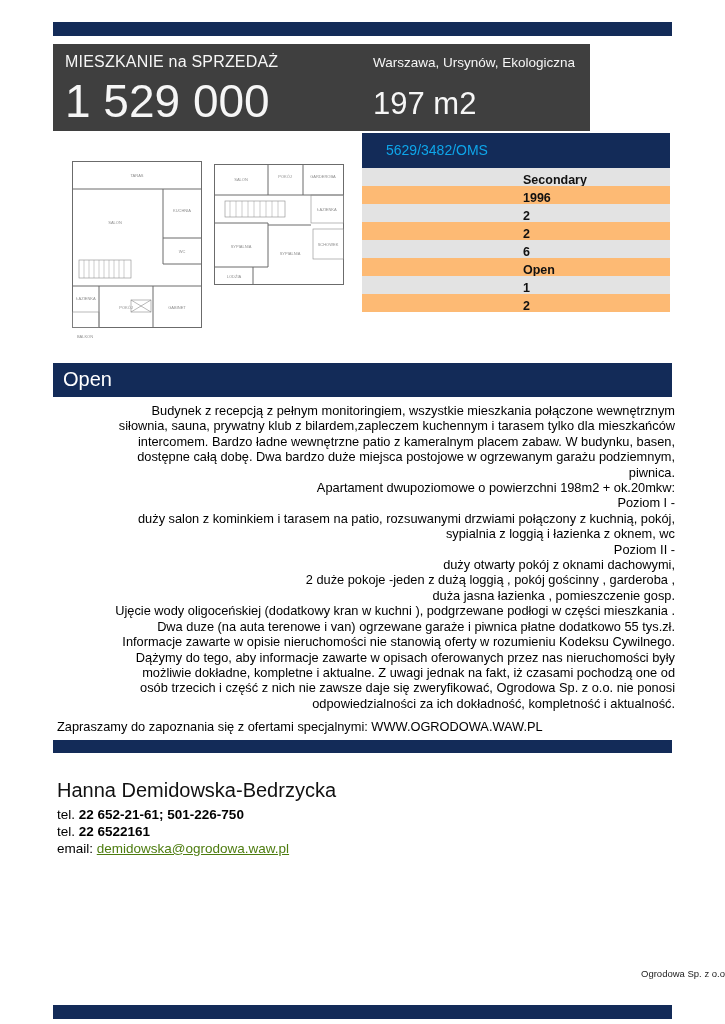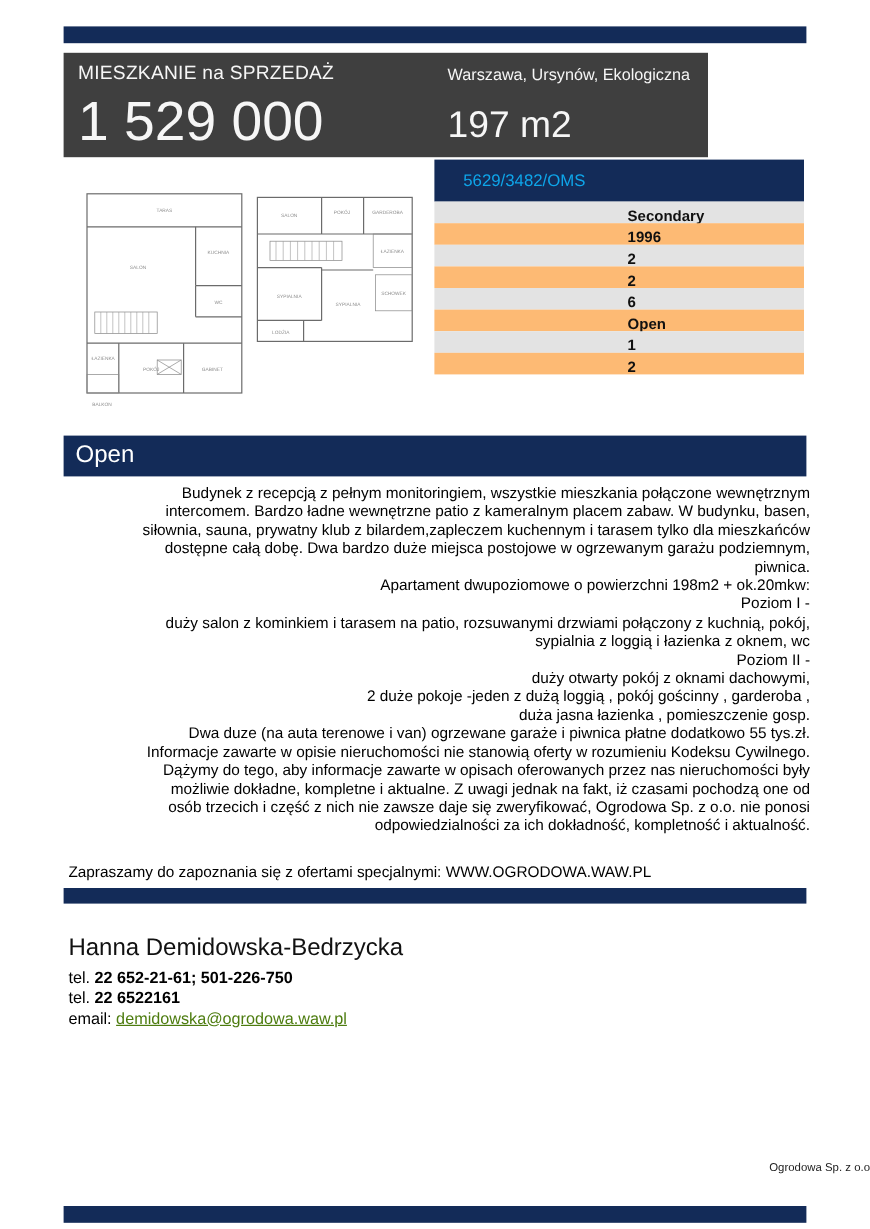--- a/index.html
+++ b/index.html
@@ -182,44 +182,45 @@
 </div>
 
 <div class="abs" id="opis-bar">
   <div id="opis-title">Open</div>
 </div>
 
 <div class="abs" id="description">
 
     <div class="desc-line even">Budynek z recepcją z pełnym monitoringiem, wszystkie mieszkania połączone wewnętrznym</div>
 
+    <div class="desc-line even">siłownia, sauna, prywatny klub z bilardem,zapleczem kuchennym i tarasem tylko dla mieszkańców</div>
+
     <div class="desc-line odd">intercomem. Bardzo ładne wewnętrzne patio z kameralnym placem zabaw. W budynku, basen,</div>
 
-    <div class="desc-line even">siłownia, sauna, prywatny klub z bilardem,zapleczem kuchennym i tarasem tylko dla mieszkańców</div>
-
     <div class="desc-line odd">dostępne całą dobę. Dwa bardzo duże miejsca postojowe w ogrzewanym garażu podziemnym,</div>
 
     <div class="desc-line even">piwnica.</div>
 
     <div class="desc-line odd">Apartament dwupoziomowe o powierzchni 198m2 + ok.20mkw:</div>
 
     <div class="desc-line even">Poziom I -</div>
 
     <div class="desc-line odd">duży salon z kominkiem i tarasem na patio, rozsuwanymi drzwiami połączony z kuchnią, pokój,</div>
 
     <div class="desc-line even">sypialnia z loggią i łazienka z oknem, wc</div>
 
     <div class="desc-line odd">Poziom II -</div>
 
     <div class="desc-line even">duży otwarty pokój z oknami dachowymi,</div>
 
     <div class="desc-line odd">2 duże pokoje -jeden z dużą loggią , pokój gościnny , garderoba ,</div>
 
     <div class="desc-line even">duża jasna łazienka , pomieszczenie gosp.</div>
 
+    <div class="desc-line odd">Ujęcie wody oligoceńskiej (dodatkowy kran w kuchni ), podgrzewane podłogi w części mieszkania .</div>
 
     <div class="desc-line even">Dwa duze (na auta terenowe i van) ogrzewane garaże i piwnica płatne dodatkowo 55 tys.zł.</div>
 
     <div class="desc-line odd">Informacje zawarte w opisie nieruchomości nie stanowią oferty w rozumieniu Kodeksu Cywilnego.</div>
 
     <div class="desc-line even">Dążymy do tego, aby informacje zawarte w opisach oferowanych przez nas nieruchomości były</div>
 
     <div class="desc-line odd">możliwie dokładne, kompletne i aktualne. Z uwagi jednak na fakt, iż czasami pochodzą one od</div>
 
     <div class="desc-line even">osób trzecich i część z nich nie zawsze daje się zweryfikować, Ogrodowa Sp. z o.o. nie ponosi</div>

